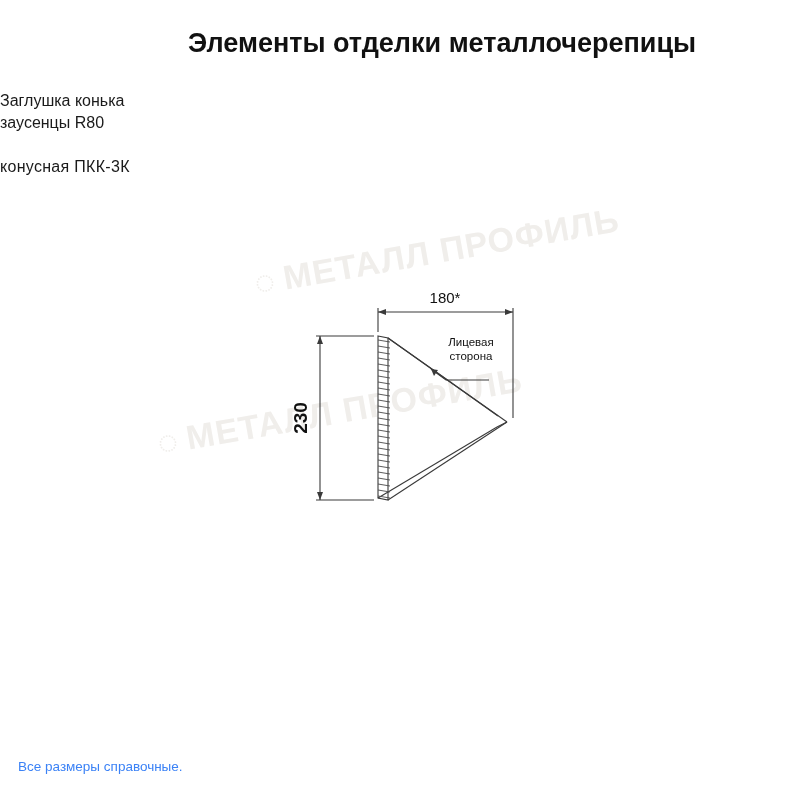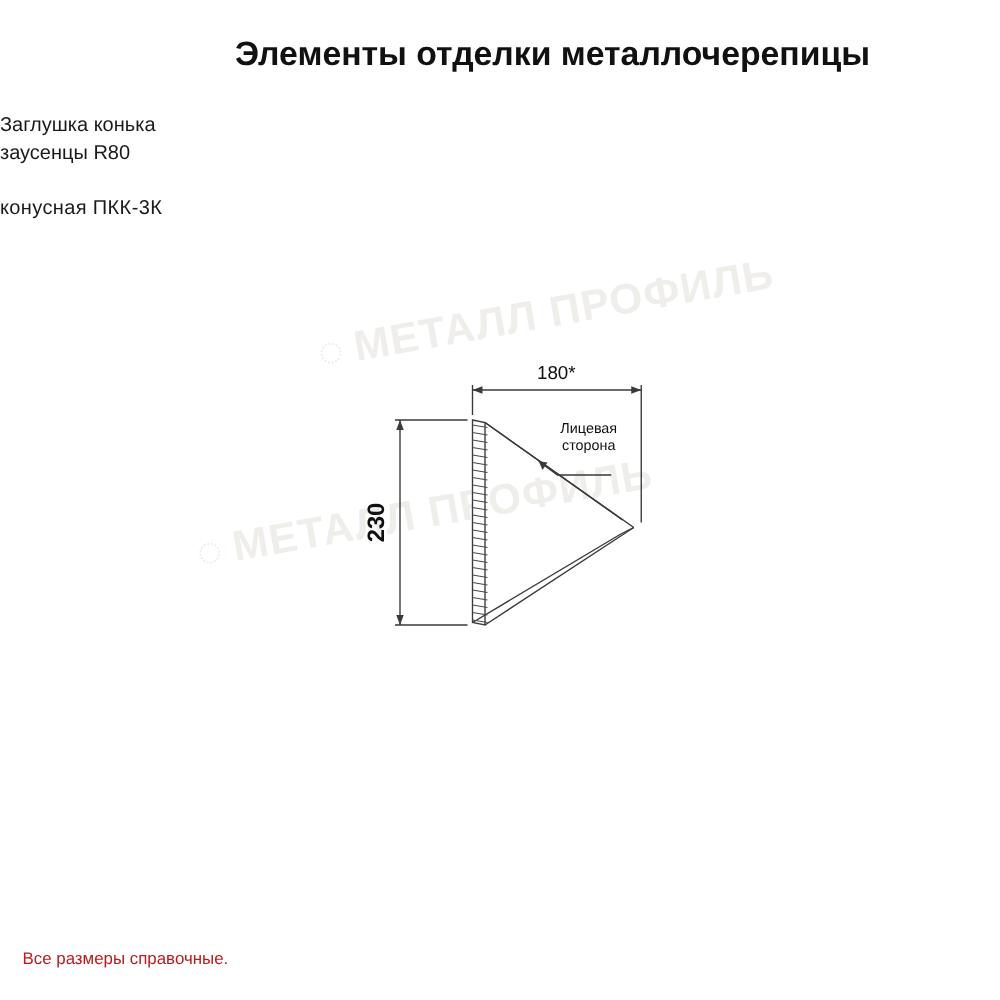--- a/index.html
+++ b/index.html
@@ -49,21 +49,21 @@
     left: 0;
     width: 800px;
     height: 420px;
   }
   .notes {
     position: absolute;
     left: 18px;
     bottom: 24px;
     font-size: 13.5px;
     line-height: 19px;
-    color: #b91c1c;
+    color: #3b82f6;
   }
   .wm {
     position: absolute;
     font-family: "Liberation Sans", sans-serif;
     font-weight: bold;
     color: #f0eeeb;
     white-space: nowrap;
     pointer-events: none;
     user-select: none;
   }

